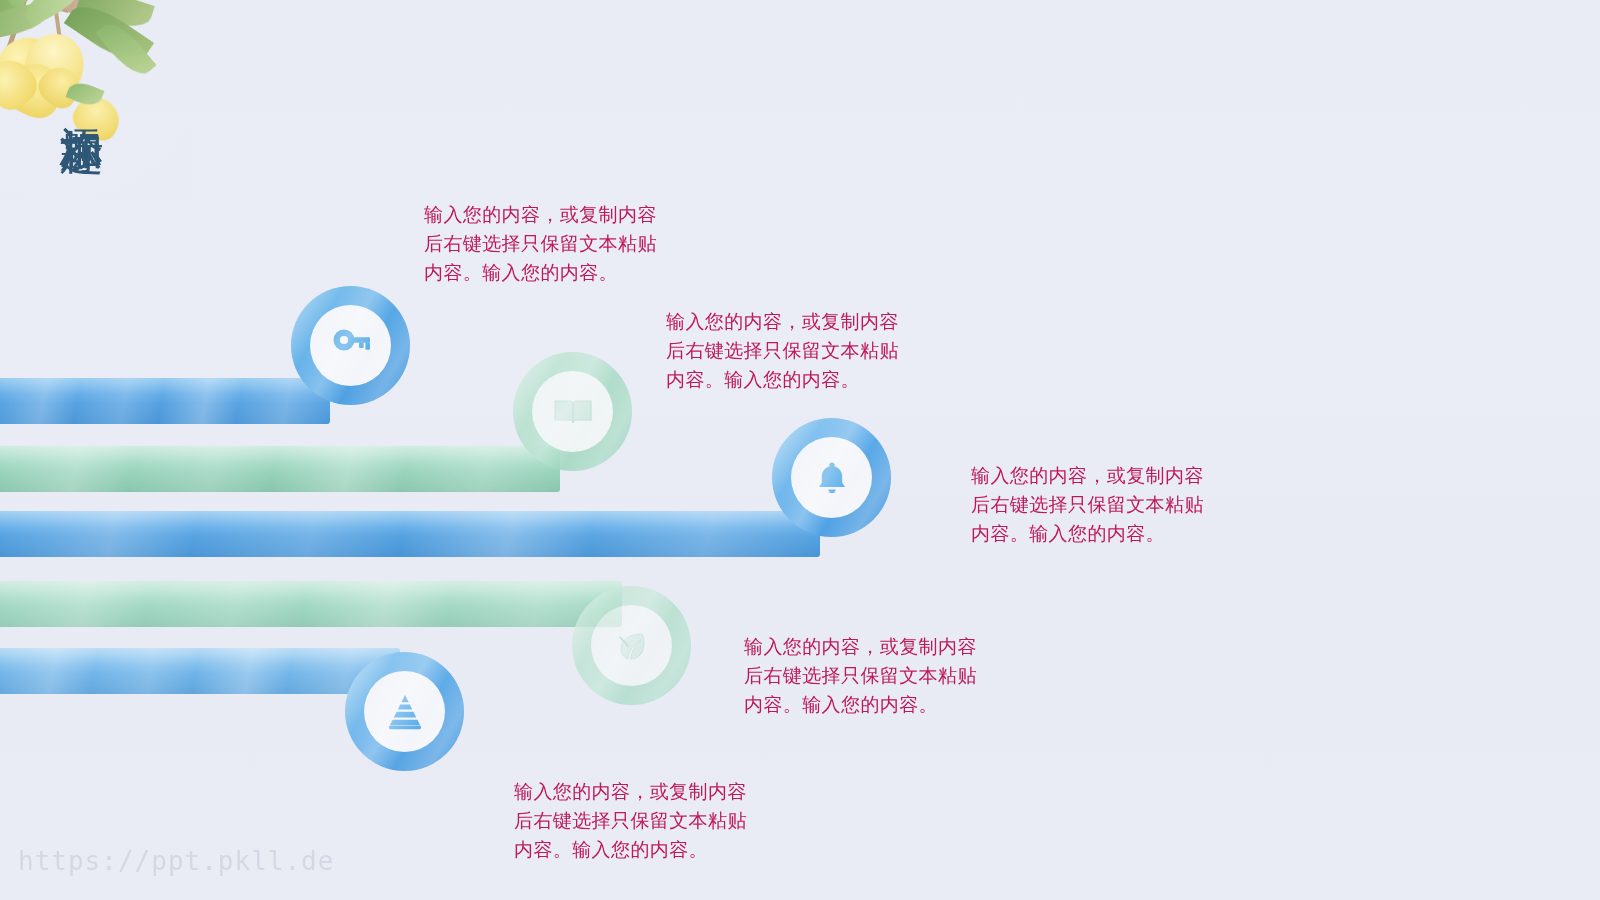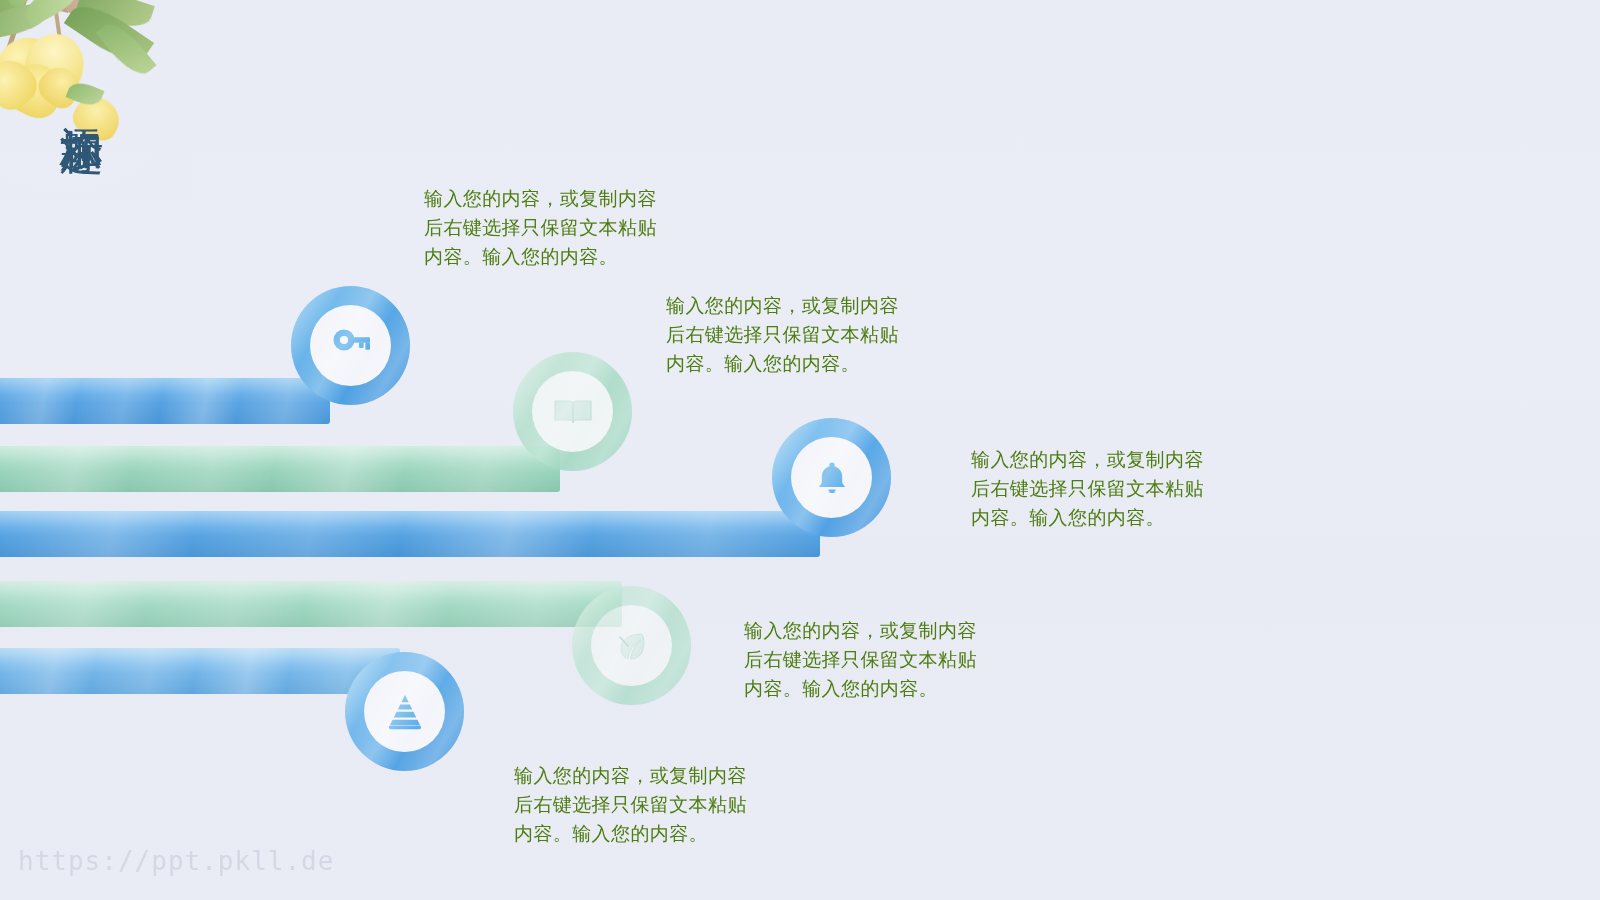--- a/index.html
+++ b/index.html
@@ -136,26 +136,27 @@
     background: #f3f5fa;
     display: flex;
     align-items: center;
     justify-content: center;
   }
   .ring-inner svg { display: block; }
 
   
   .tb {
     position: absolute;
-    color: #4d7c0f;
+    color: #be185d;
     font-size: 19px;
     line-height: 29px;
     letter-spacing: 0.4px;
     white-space: nowrap;
     font-family: "DejaVu Sans", "Liberation Sans", sans-serif;
+    margin-top: 16px;
   }
   .tb div { display: block; }
 
   
   .watermark {
     position: absolute;
     left: 18px;
     bottom: 24px;
     font-size: 26px;
     letter-spacing: 1px;

